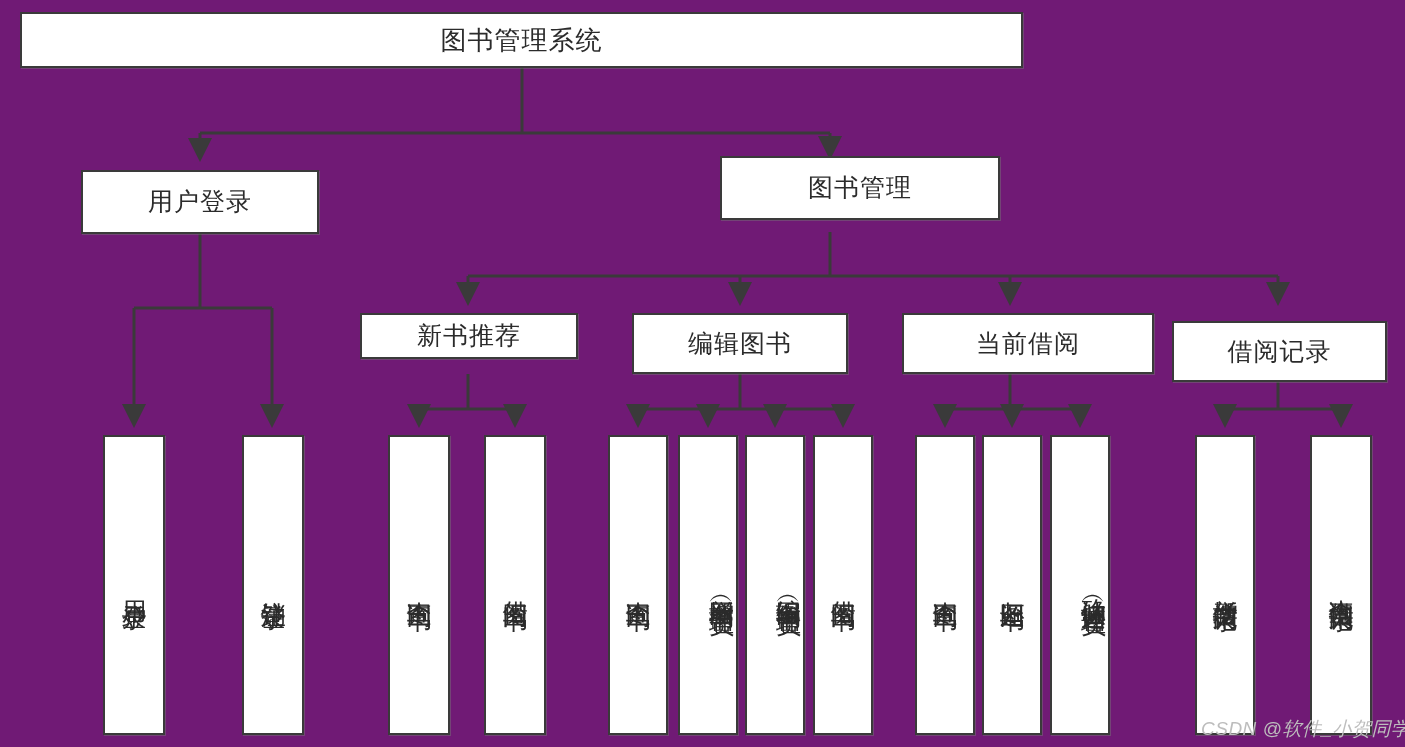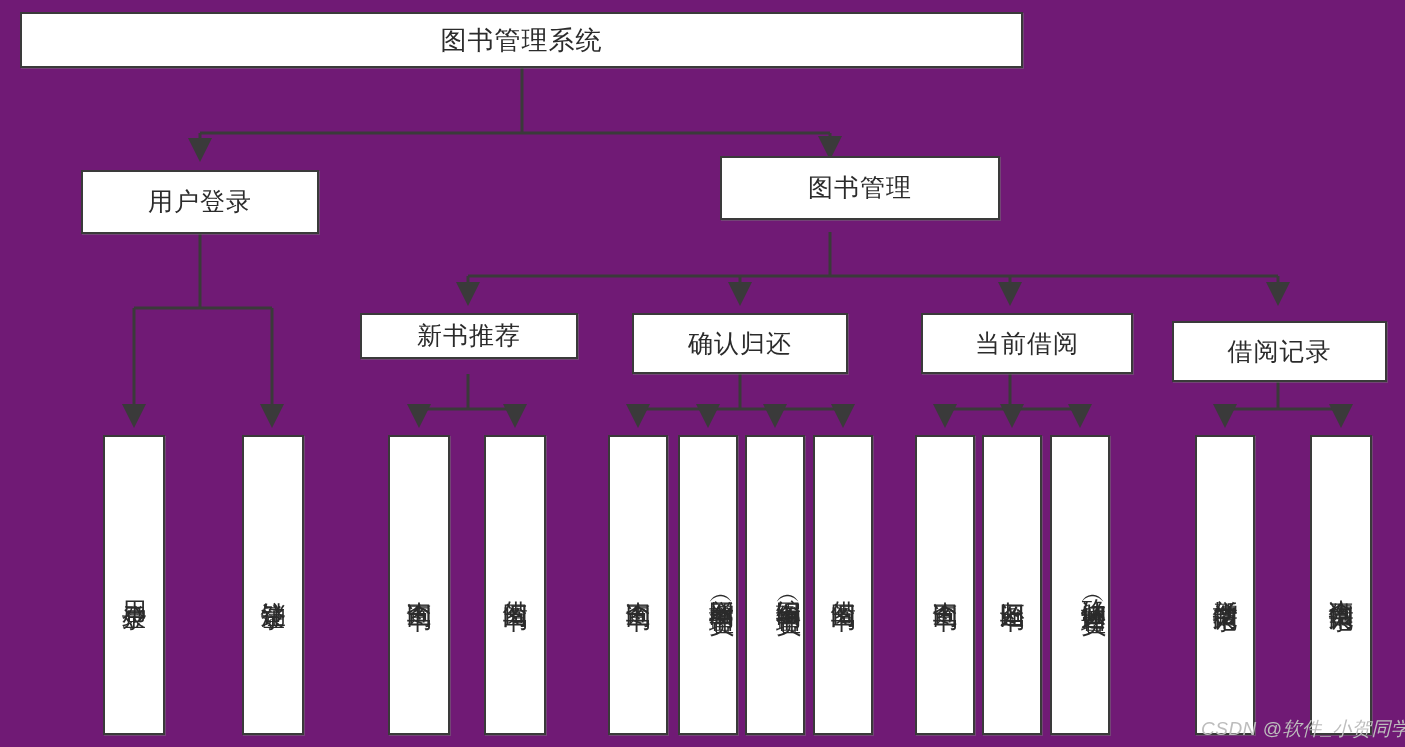--- a/index.html
+++ b/index.html
@@ -130,23 +130,23 @@
     <span>用户登录</span>
   </div>
   <div class="node horiz" style="left:712px; top:156px; width:280px; height:64px;margin-left:8px;">
     <span>图书管理</span>
   </div>
 
   <div class="node horiz" style="left:360px; top:313px; width:218px; height:46px;">
     <span>新书推荐</span>
   </div>
   <div class="node horiz" style="left:632px; top:313px; width:216px; height:61px;">
-    <span>确认归还</span>
+    <span>编辑图书</span>
   </div>
-  <div class="node horiz" style="left:902px; top:313px; width:212px; height:61px;margin-left:19px;">
+  <div class="node horiz" style="left:902px; top:313px; width:252px; height:61px;">
     <span>当前借阅</span>
   </div>
   <div class="node horiz" style="left:1172px; top:313px; width:215px; height:61px;margin-top:8px;">
     <span>借阅记录</span>
   </div>
 
   <div class="node vert mid" style="left:103px; top:435px; width:62px; height:300px;">
     <span>用户登录</span>
   </div>
   <div class="node vert mid" style="left:242px; top:435px; width:62px; height:300px;">

